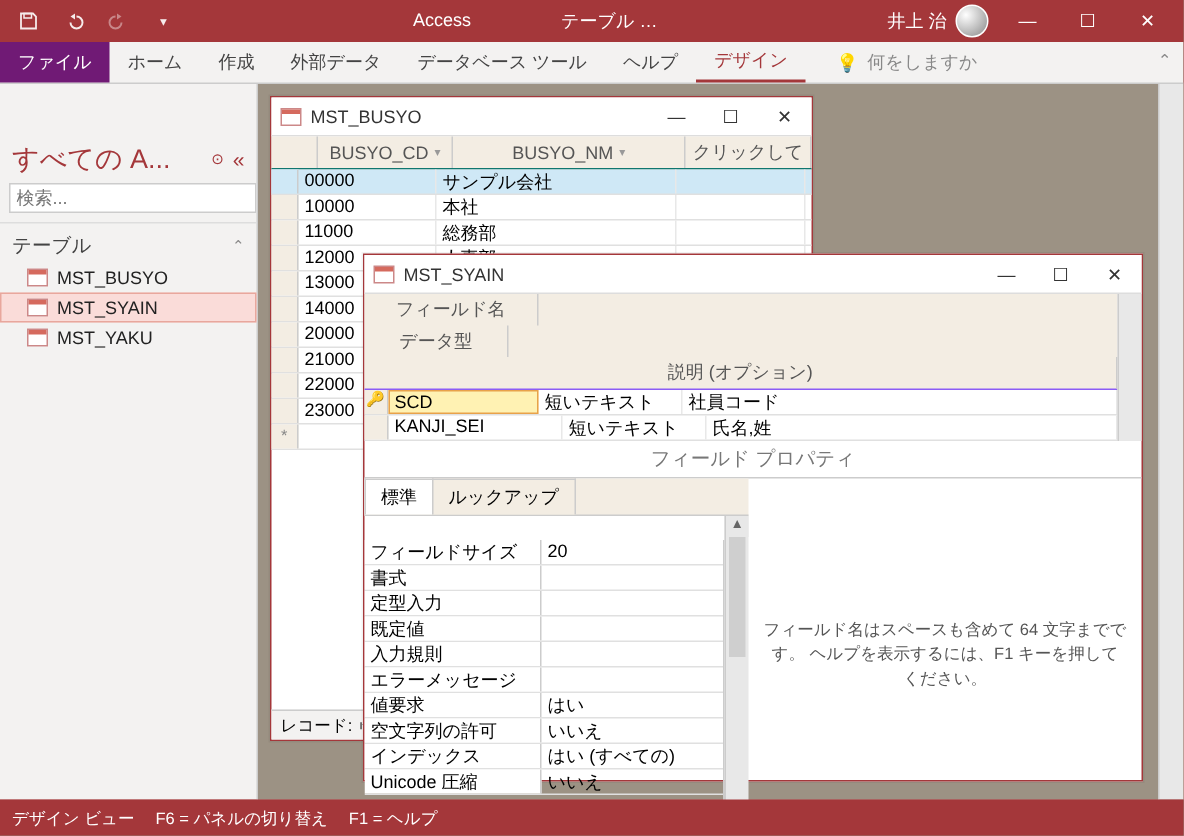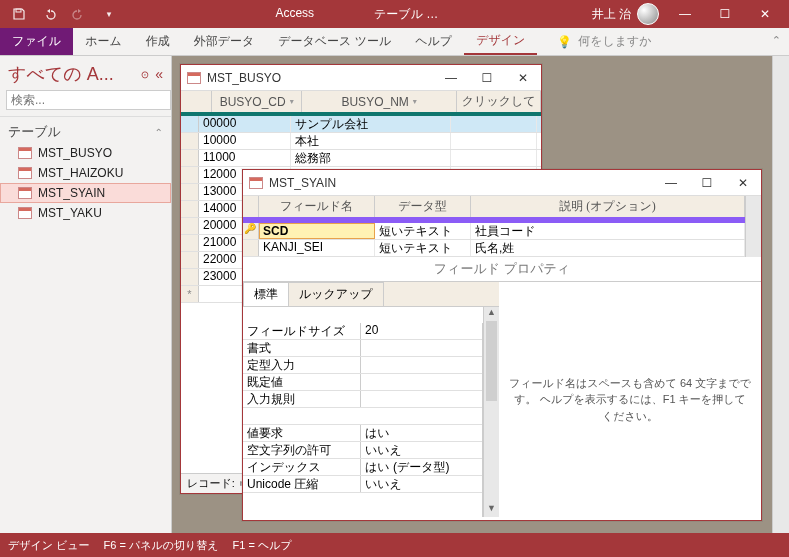--- a/index.html
+++ b/index.html
@@ -17,21 +17,21 @@
 
 .ribbon { height: 28px; background: #F3F2F1; display: flex; align-items: stretch; font-size: 12px; position: relative; border-bottom: 1px solid #ccc; }
 .ribbon .tab { padding: 0 12px; display: flex; align-items: center; color: #444; }
 .ribbon .tab.file { background: #701a75; color: #fff; }
 .ribbon .tab.active { color: #A4373A; border-bottom: 2px solid #A4373A; text-align: center; }
 .ribbon .tell { display: flex; align-items: center; gap: 6px; color: #888; margin-left: 20px; }
 .collapse-caret { position: absolute; right: 8px; top: 6px; color: #888; font-size: 11px; }
 
 .workspace { position: absolute; top: 56px; left: 0; right: 0; bottom: 24px; background: #E6E0D8; display: flex; }
 .navpane { width: 172px; background: #F3F2F1; border-right: 1px solid #ccc; display: flex; flex-direction: column; }
-.navpane .hdr { display: flex; align-items: center; padding: 6px 8px 2px; gap: 6px; }
+.navpane .hdr { display: flex; align-items: center; padding: 6px 8px 2px; gap: 6px; margin-top: 32px; }
 .navpane .hdr .title { color: #A4373A; font-size: 18px; flex: 1; white-space: nowrap; overflow: hidden; text-overflow: ellipsis; }
 .navpane .hdr .car { color: #A4373A; font-size: 10px; }
 .navpane .hdr .dbl { color: #A4373A; font-size: 14px; }
 .searchrow { display: flex; align-items: center; padding: 2px 6px 6px; gap: 4px; border-bottom: 1px solid #ddd; }
 .searchrow input { flex: 1; border: 1px solid #ccc; height: 20px; font-size: 12px; padding: 0 4px; }
 .searchrow .mag { color: #888; font-size: 13px; }
 .catlabel { padding: 6px 8px 2px; font-size: 13px; color: #444; display: flex; justify-content: space-between; align-items: center; }
 .catlabel .car { font-size: 10px; color: #888; }
 .navlist { }
 .navlist .item { display: flex; align-items: center; gap: 6px; padding: 3px 8px 3px 18px; font-size: 12px; color: #222; }
@@ -44,35 +44,35 @@
 
 .subwin { position: absolute; background: #fff; border: 1px solid #A4373A; box-shadow: 0 0 0 1px rgba(0,0,0,.05); }
 .subwin .swtitle { height: 26px; background: #fff; display: flex; align-items: center; padding: 0 6px; border-bottom: 1px solid #ddd; }
 .subwin .swtitle .ticon { margin-right: 6px; }
 .subwin .swtitle .txt { font-size: 12px; flex: 1; color: #333; }
 .subwin .swtitle .wbtns { display: flex; gap: 12px; }
 .subwin .swtitle .wbtns span { width: 24px; text-align: center; font-size: 12px; color: #333; }
 
 
 .dsheet { font-size: 12px; }
-.dsheet .hrow { display: flex; background: #F3EDE3; border-bottom: 4px solid #0f766e; padding-left: 14px; }
+.dsheet .hrow { display: flex; background: #F3EDE3; border-bottom: 1px solid #0f766e; padding-left: 14px; }
 .dsheet .hrow .rowsel { width: 18px; border-right: 1px solid #ccc; }
 .dsheet .hrow .hc { border-right: 1px solid #ccc; padding: 2px 4px; text-align: center; color: #555; display: flex; justify-content: center; align-items: center; gap: 4px; }
 .dsheet .hrow .hc .dd { font-size: 8px; color: #999; }
 .dsheet .drow { display: flex; border-bottom: 1px solid #e0e0e0; height: 17px; }
 .dsheet .drow .rowsel { width: 18px; border-right: 1px solid #ccc; background: #F3EDE3; display: flex; align-items: center; justify-content: center; color: #888; font-size: 11px; }
 .dsheet .drow .dc { border-right: 1px solid #e8e8e8; padding: 0 4px; overflow: hidden; white-space: nowrap; }
 .dsheet .drow.sel { background: #CFE8F6; }
 .dsheet .drow.sel .rowsel { background: #CFE8F6; }
 .recnav { height: 20px; border-top: 1px solid #ccc; background: #F3F2F1; font-size: 11px; display: flex; align-items: center; padding: 0 6px; gap: 2px; }
 .recnav .nbtn { width: 16px; text-align: center; color: #666; }
 
 
 .designgrid { font-size: 12px; }
-.designgrid .ghdr { display: flex; background: #F3EDE3; border-bottom: 6px solid #8b5cf6; }
+.designgrid .ghdr { display: flex; background: #F3EDE3; border-bottom: 1px solid #8b5cf6; flex-direction: column; }
 .designgrid .ghdr .gs { width: 16px; border-right: 1px solid #ccc; }
 .designgrid .ghdr .gh { border-right: 1px solid #ccc; padding: 2px 4px; text-align: center; color: #555; }
 .designgrid .grow { display: flex; border-bottom: 1px solid #e0e0e0; height: 17px; }
 .designgrid .grow .gs { width: 16px; border-right: 1px solid #ccc; background: #F3EDE3; font-size: 10px; text-align: center; color: #666; }
 .designgrid .grow .gc { border-right: 1px solid #e8e8e8; padding: 0 4px; }
 .designgrid .grow.sel .gc.fn { background: #FFF2B3; border: 1px solid #E8A24A; padding: 0 3px; height: 16px; }
 .proplabel { text-align: center; font-size: 13px; color: #777; padding: 3px 0; }
 .propzone { display: flex; border-top: 1px solid #ccc; height: 236px; }
 .tabstrip { display: flex; border-bottom: 1px solid #ccc; font-size: 12px; background: #F3EDE3; }
 .tabstrip .ptab { padding: 3px 10px; border: 1px solid #ccc; border-bottom: none; background: #fff; margin-right: -1px; }
@@ -158,24 +158,20 @@
     </div>
     <div class="catlabel">
       <span>テーブル</span>
       <span class="car">⌃</span>
     </div>
     <div class="navlist">
       <div class="item">
           <span class="tblicon"></span>
           <span>MST_BUSYO</span>
         </div>
-      <div class="item">
-          <span class="tblicon"></span>
-          <span>MST_HAIZOKU</span>
-        </div>
       <div class="item sel">
           <span class="tblicon"></span>
           <span>MST_SYAIN</span>
         </div>
       <div class="item">
           <span class="tblicon"></span>
           <span>MST_YAKU</span>
         </div>
     </div>
   </div>
@@ -293,25 +289,25 @@
           <span>☐</span>
           <span>✕</span>
         </div>
       </div>
       <div style="display:flex;">
         <div class="designgrid" style="flex:1;">
           <div class="ghdr">
             <div class="gs"></div>
             <div class="gh" style="width:116px;">フィールド名</div>
             <div class="gh" style="width:96px;">データ型</div>
-            <div class="gh" style="flex:1;font-family:Liberation Serif, serif;">説明 (オプション)</div>
+            <div class="gh" style="flex:1;">説明 (オプション)</div>
           </div>
           <div class="grow sel">
             <div class="gs">🔑</div>
-            <div class="gc fn" style="width:116px;font-weight:bold;">SCD</div>
+            <div class="gc fn" style="width:100px;">SCD</div>
             <div class="gc" style="width:96px;">短いテキスト</div>
             <div class="gc" style="flex:1;">社員コード</div>
           </div>
           <div class="grow">
             <div class="gs"></div>
             <div class="gc" style="width:116px;">KANJI_SEI</div>
             <div class="gc" style="width:96px;">短いテキスト</div>
             <div class="gc" style="flex:1;">氏名,姓</div>
           </div>
         </div>
@@ -340,33 +336,34 @@
                 </div>
                 <div class="prow">
                   <div class="pn">既定値</div>
                   <div class="pv"></div>
                 </div>
                 <div class="prow">
                   <div class="pn">入力規則</div>
                   <div class="pv"></div>
                 </div>
                 <div class="prow">
+                  <div class="pn">エラーメッセージ</div>
                   <div class="pv"></div>
                 </div>
                 <div class="prow">
                   <div class="pn">値要求</div>
                   <div class="pv">はい</div>
                 </div>
                 <div class="prow">
                   <div class="pn">空文字列の許可</div>
                   <div class="pv">いいえ</div>
                 </div>
                 <div class="prow">
                   <div class="pn">インデックス</div>
-                  <div class="pv">はい (データ型)</div>
+                  <div class="pv">はい (すべての)</div>
                 </div>
                 <div class="prow">
                   <div class="pn">Unicode 圧縮</div>
                   <div class="pv">いいえ</div>
                 </div>
               </div>
             <div class="pscroll">
               <div class="arr" style="top:0;">▲</div>
               <div class="thumb"></div>
               <div class="arr" style="bottom:0;">▼</div>

